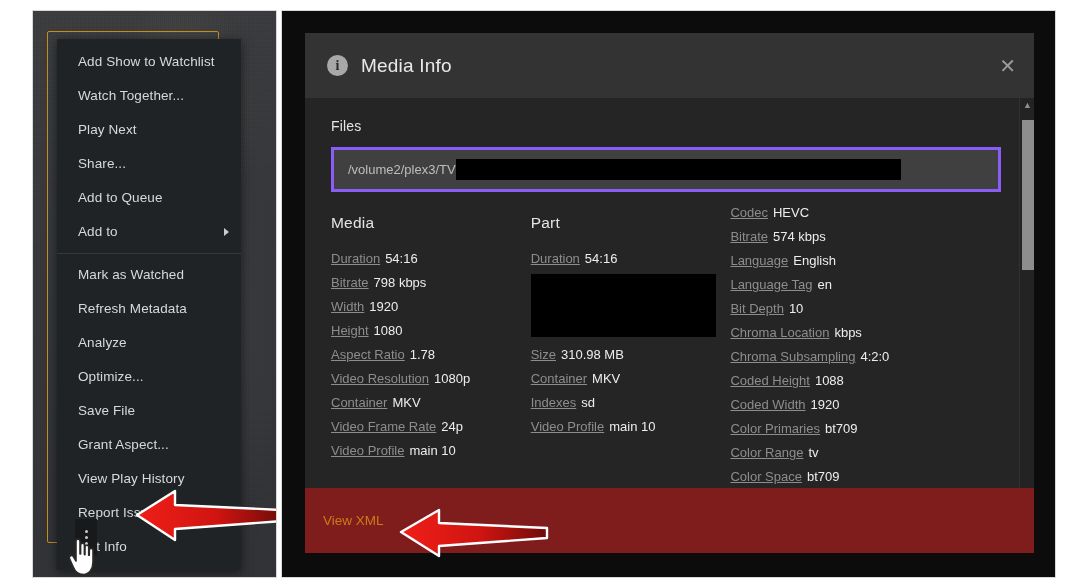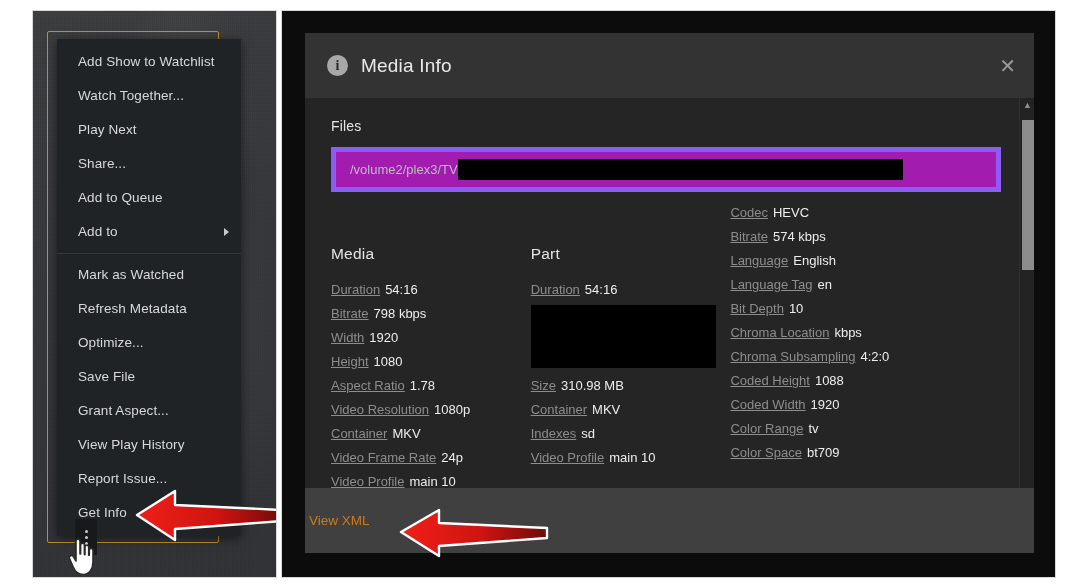--- a/index.html
+++ b/index.html
@@ -93,52 +93,52 @@
     color:#9a9a9a; font-size:20px; line-height:1; cursor:pointer;
     font-family:"Liberation Sans", sans-serif; font-weight:300;
   }
 
   .dlg-body{
     flex:1 1 auto; position:relative; overflow:hidden; background:#252525;
     padding: 20px 34px 0 26px;
   }
   .sec-title{ color:#e4e4e4; font-size:14px; margin-bottom:13px; letter-spacing:.2px;}
   .files-box{
-    border:5px solid #8b5cf6; background:#a21caf; height:45px;
+    border:3px solid #8b5cf6; background:#404040; height:45px;
     display:flex; align-items:center; padding:17px 14px; margin-bottom:22px;
     width:670px;
   }
   .file-path{ color:#bdbdbd; font-size:13px; }
   .redact{ display:inline-block; background:#000; height:21px; vertical-align:middle; }
 
   .cols{ display:flex; }
   .col{ }
   .col-media{ width:200px; }
   .col-part { width:200px; }
   .col-codec{ width:270px; }
-  .col-h{ color:#e4e4e4; font-size:15.5px; margin-bottom:15px; letter-spacing:.2px;margin-top:31px; }
+  .col-h{ color:#e4e4e4; font-size:15.5px; margin-bottom:15px; letter-spacing:.2px; }
   .kv{ font-size:13px; line-height:24px; white-space:nowrap; }
   .kv .k{ color:#8d8d8d;text-decoration:underline; }
   .kv .v{ color:#ededed; font-weight:normal; margin-left:5px; }
   .part-redact{ width:185px; height:63px; background:#000; margin:3px 0 6px 0; }
 
   
   .scroll-track{
     position:absolute; right:0px; top:0px; width:15px; height:415px; background:#232323;
     border-left:1px solid #303030;
   }
   .sb-arrow{ position:absolute; left:0; width:15px; height:14px; color:#8d8d8d;
     font-size:9px; display:flex; align-items:center; justify-content:center; }
   .sb-arrow.up{ top:0; }
   .sb-thumb{ position:absolute; left:2px; top:22px; width:12px; height:150px;
     background:#8d8d8d; }
 
   .dlg-footer{
-    height:65px; flex:0 0 65px; background:#404040;
-    display:flex; align-items:center; padding:0 4px; position:relative;text-align:center;
+    height:65px; flex:0 0 65px; background:#7f1d1d;
+    display:flex; align-items:center; padding:0 18px; position:relative;text-align:center;
   }
   .view-xml{ color:#cc7b19; font-size:13.5px; cursor:pointer; }
 
   
   .red-arrow{ position:absolute; z-index:9; }
 </style>
 </head>
 <body>
 
 <div id="root">
@@ -168,20 +168,23 @@
         <span class="arrow-right"></span>
       </div>
 
       <div class="ctx-sep"></div>
 
       <div class="ctx-item">
         <span>Mark as Watched</span>
       </div>
       <div class="ctx-item">
         <span>Refresh Metadata</span>
+      </div>
+      <div class="ctx-item">
+        <span>Analyze</span>
       </div>
       <div class="ctx-item">
         <span>Optimize...</span>
       </div>
       <div class="ctx-item">
         <span>Save File</span>
       </div>
       <div class="ctx-item">
         <span>Grant Aspect...</span>
       </div>
@@ -266,20 +269,21 @@
           <div class="col col-codec" style="margin-top:-13px;">
             <div class="kv"><span class="k">Codec</span><span class="v">HEVC</span></div>
             <div class="kv"><span class="k">Bitrate</span><span class="v">574 kbps</span></div>
             <div class="kv"><span class="k">Language</span><span class="v">English</span></div>
             <div class="kv"><span class="k">Language Tag</span><span class="v">en</span></div>
             <div class="kv"><span class="k">Bit Depth</span><span class="v">10</span></div>
             <div class="kv"><span class="k">Chroma Location</span><span class="v">kbps</span></div>
             <div class="kv"><span class="k">Chroma Subsampling</span><span class="v">4:2:0</span></div>
             <div class="kv"><span class="k">Coded Height</span><span class="v">1088</span></div>
             <div class="kv"><span class="k">Coded Width</span><span class="v">1920</span></div>
+            <div class="kv"><span class="k">Color Primaries</span><span class="v">bt709</span></div>
             <div class="kv"><span class="k">Color Range</span><span class="v">tv</span></div>
             <div class="kv"><span class="k">Color Space</span><span class="v">bt709</span></div>
           </div>
 
         </div>
 
         <div class="scroll-track">
           <div class="sb-arrow up">▲</div>
           <div class="sb-thumb"></div>
 

